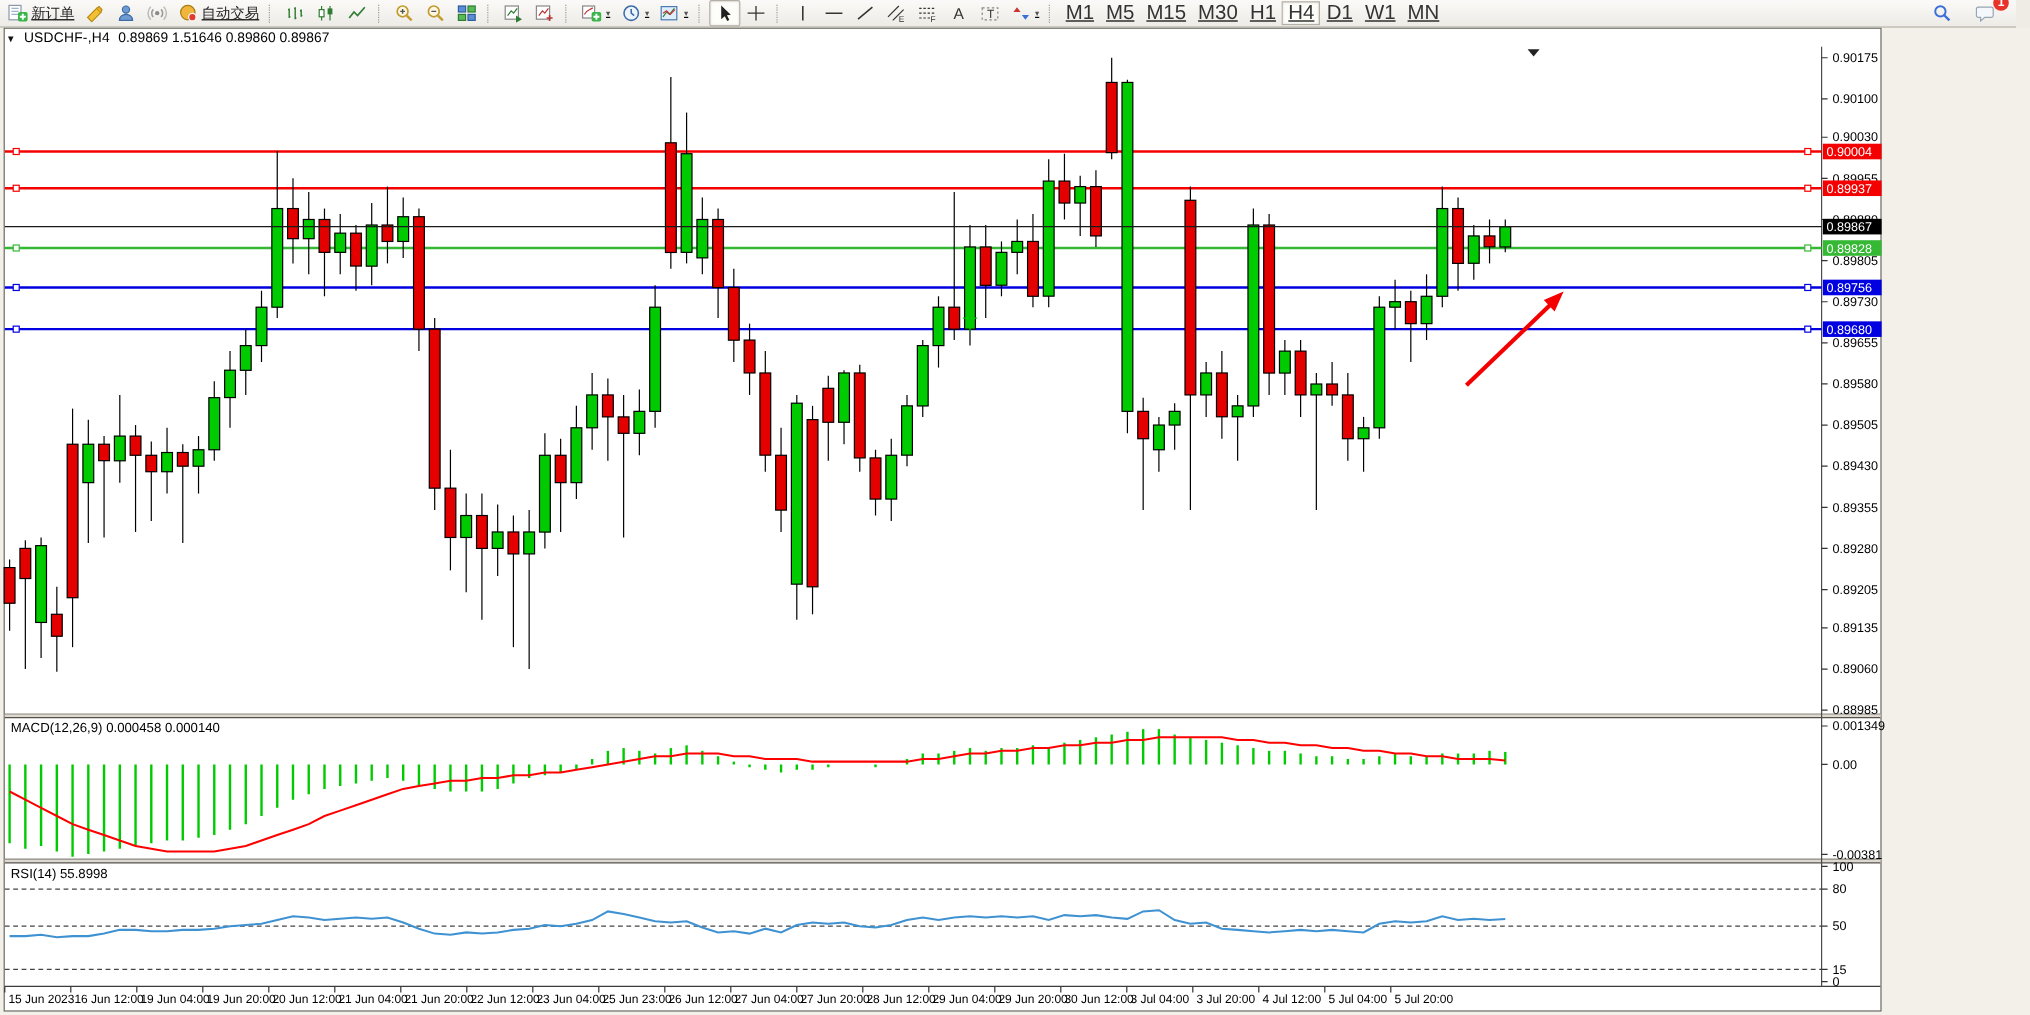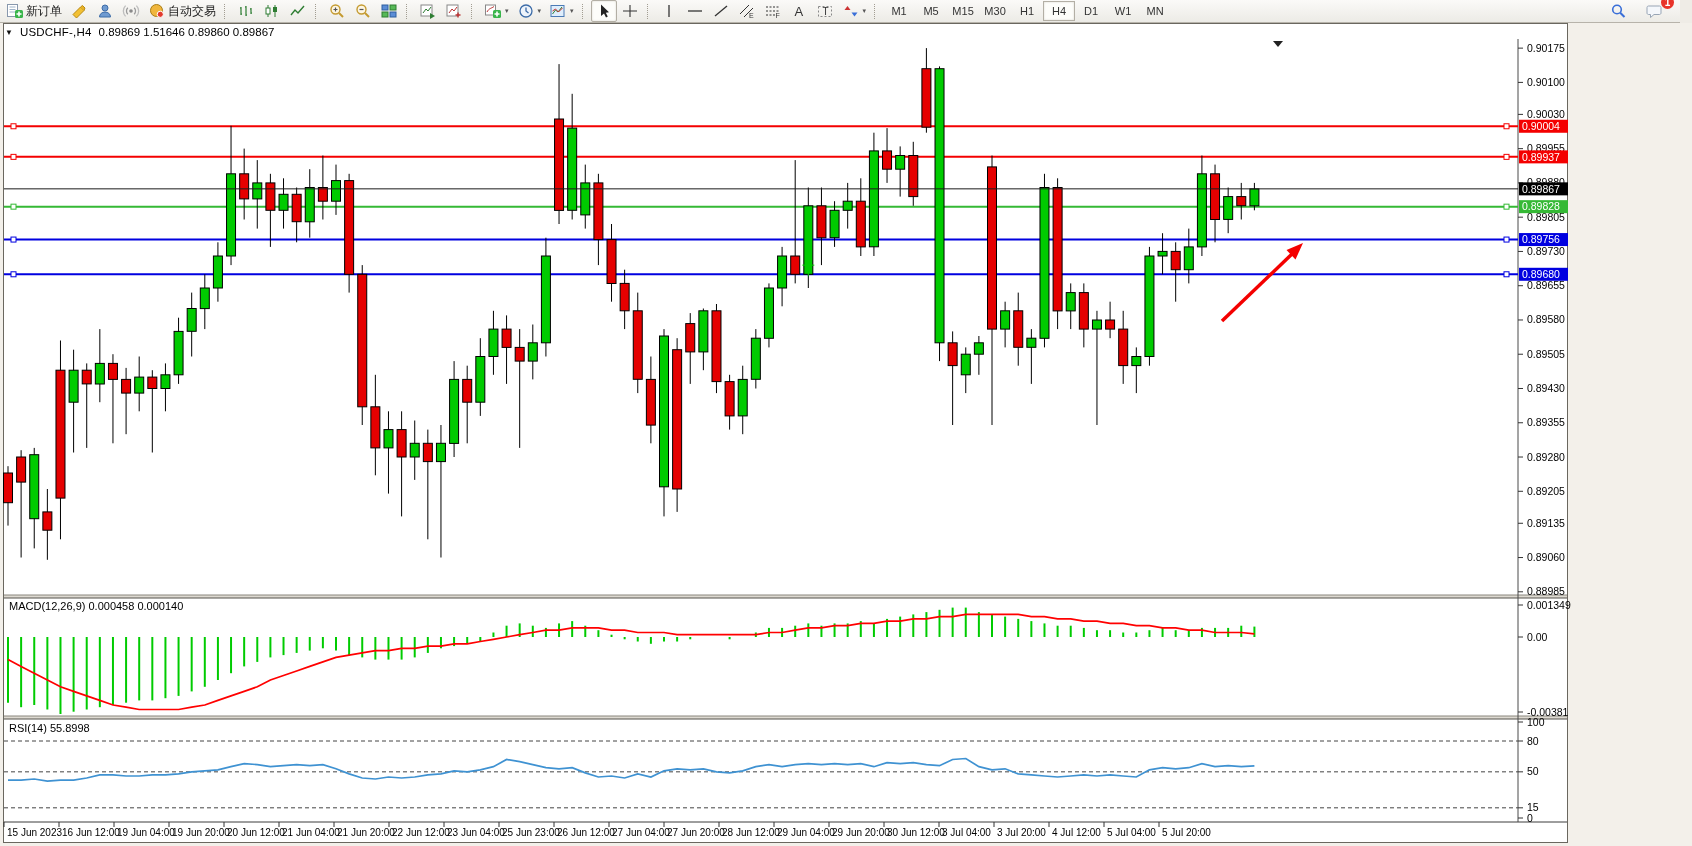--- a/index.html
+++ b/index.html
@@ -1,27 +1,27 @@
 <!DOCTYPE html>
 <html><head>
 <meta charset="utf-8">
 <style>
   html,body{margin:0;padding:0;width:1692px;height:846px;overflow:hidden;
     background:#EFECE6;font-family:"Liberation Sans",sans-serif;}
   #toolbar{position:absolute;left:0;top:0;width:1680px;height:23px;
     background:linear-gradient(#fbfaf8,#ecebe6);border-bottom:1px solid #b7b3aa;
-    display:flex;align-items:center;padding:0 2px;box-sizing:border-box;z-index:30;}
+    display:flex;align-items:center;padding:0 2px;box-sizing:border-box;z-index:30;text-decoration:underline;}
   .tb-btn{height:20px;display:inline-flex;align-items:center;gap:2px;padding:0 3px;
     border:1px solid transparent;border-radius:2px;cursor:default;flex:0 0 auto;}
   .tb-btn.active{background:#fdfdfa;border-color:#b3afa5;box-shadow:inset 0 0 2px #d8d5cc;}
   .tb-btn .lbl{font-size:12px;color:#222;white-space:nowrap;}
   .caret{font-size:7px;color:#555;margin-left:1px;}
   .tb-grip{width:4px;height:15px;border-left:1px dotted #a29d92;margin:0 4px;flex:0 0 auto;}
   .tf-btn{height:18px;min-width:22px;display:inline-flex;align-items:center;justify-content:center;
-    font-size:11px;color:#333;padding:0 4px;border:1px solid transparent;flex:0 0 auto;}
+    font-size:17px;color:#333;padding:0 4px;border:1px solid transparent;flex:0 0 auto;}
   .tf-btn.active{background:#fdfdfa;border-color:#b3afa5;box-shadow:inset 0 0 2px #d8d5cc;}
   #tb-right{margin-left:auto;display:flex;align-items:center;gap:10px;padding-right:10px;}
   .badge{position:absolute;top:-5px;right:-7px;background:#e8332a;color:#fff;font-size:10px;
     font-weight:bold;border-radius:8px;min-width:13px;height:13px;line-height:13px;text-align:center;}
   #title-row{position:absolute;left:5px;top:25px;height:14px;display:flex;align-items:center;
     gap:7px;z-index:20;font-size:11.5px;color:#000;}
   #title-row .tri{font-size:8px;color:#111;}
   svg text{font-family:"Liberation Sans",sans-serif;}
 </style>
 </head>

